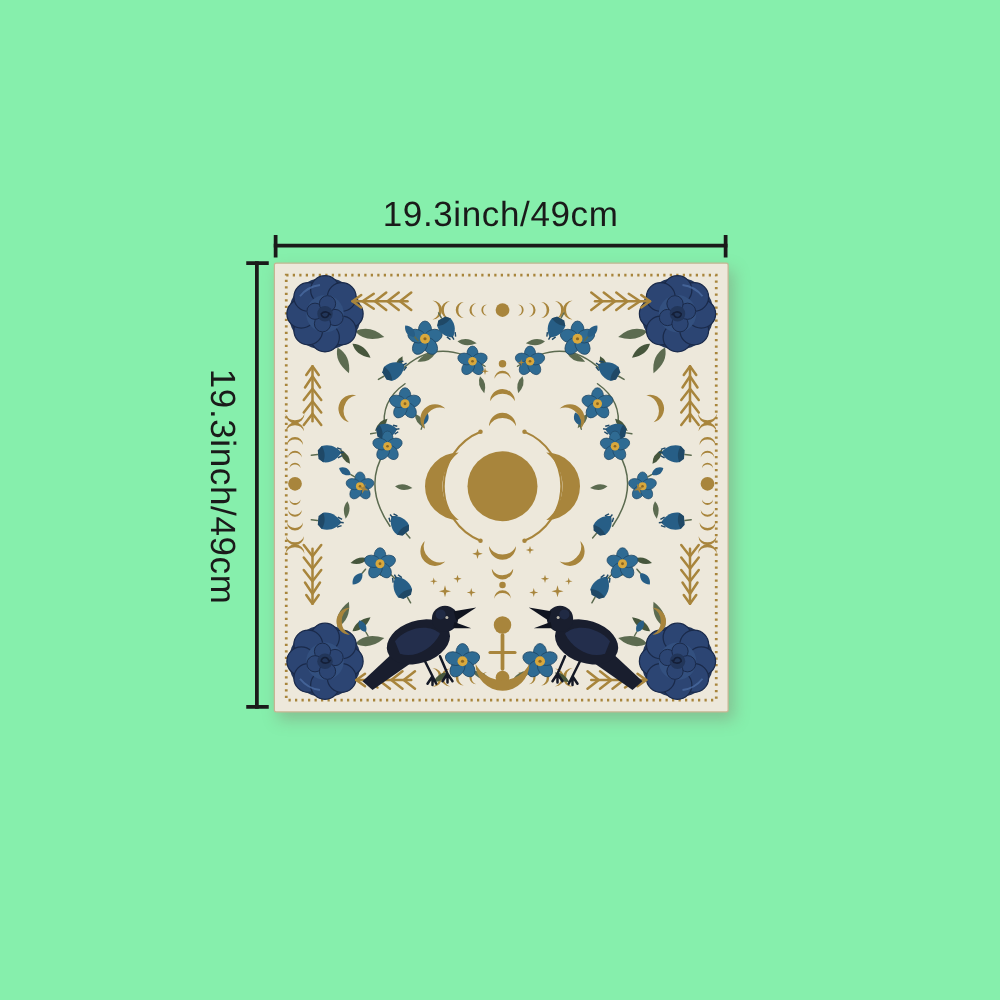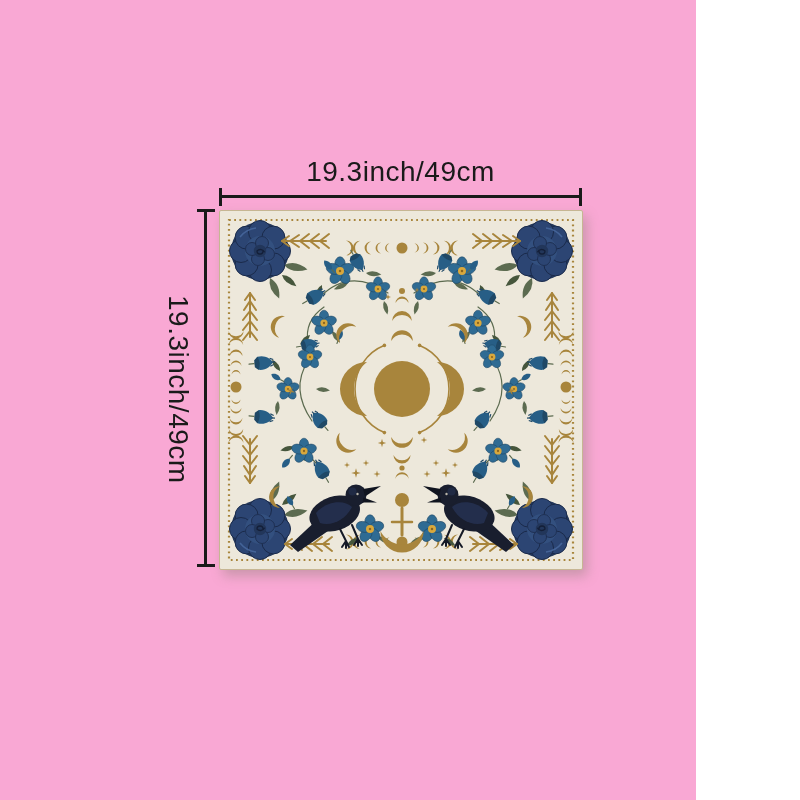--- a/index.html
+++ b/index.html
@@ -1,16 +1,16 @@
 <!DOCTYPE html>
 <html style="--ink: #1a1a1a; --cream: #EDE8DB; --clothEdge: #C6B693; --gold: #A8853C; --navy: #22365A; --navyMid: #2C4573; --navyLight: #33507F; --navyHi: #4A6AA0; --blue: #2F6B93; --blueDeep: #275E86; --blueDark: #1F4866; --green: #5C6B50; --greenDark: #46563C; --yellow: #D9A83C; --raven: #191E2E; --ravenHi: #2B3D66;"><head>
 <meta charset="utf-8">
 <style>
   html,body{margin:0;padding:0;background:#ffffff;}
-  .canvas{position:relative;width:696px;height:800px;background:#f9a8d4;overflow:hidden;
+  .canvas{position:relative;width:800px;height:800px;background:#86efac;overflow:hidden;
           font-family:"Liberation Sans", sans-serif;color:var(--ink,#1a1a1a);}
 
   
   .dim-label-top{position:absolute;left:219px;top:156px;width:363px;text-align:center;
                  font-size:28px;letter-spacing:.5px;color:var(--ink);}
   .dim-line-h{position:absolute;left:219px;top:195px;width:363px;height:3px;background:var(--ink);}
   .tick-v{position:absolute;width:3px;height:18px;background:var(--ink);}
   .tick-h{position:absolute;width:18px;height:3px;background:var(--ink);}
   .dim-label-left{position:absolute;left:158px;top:210px;height:358px;width:40px;
                   writing-mode:vertical-rl;display:flex;align-items:center;justify-content:center;

